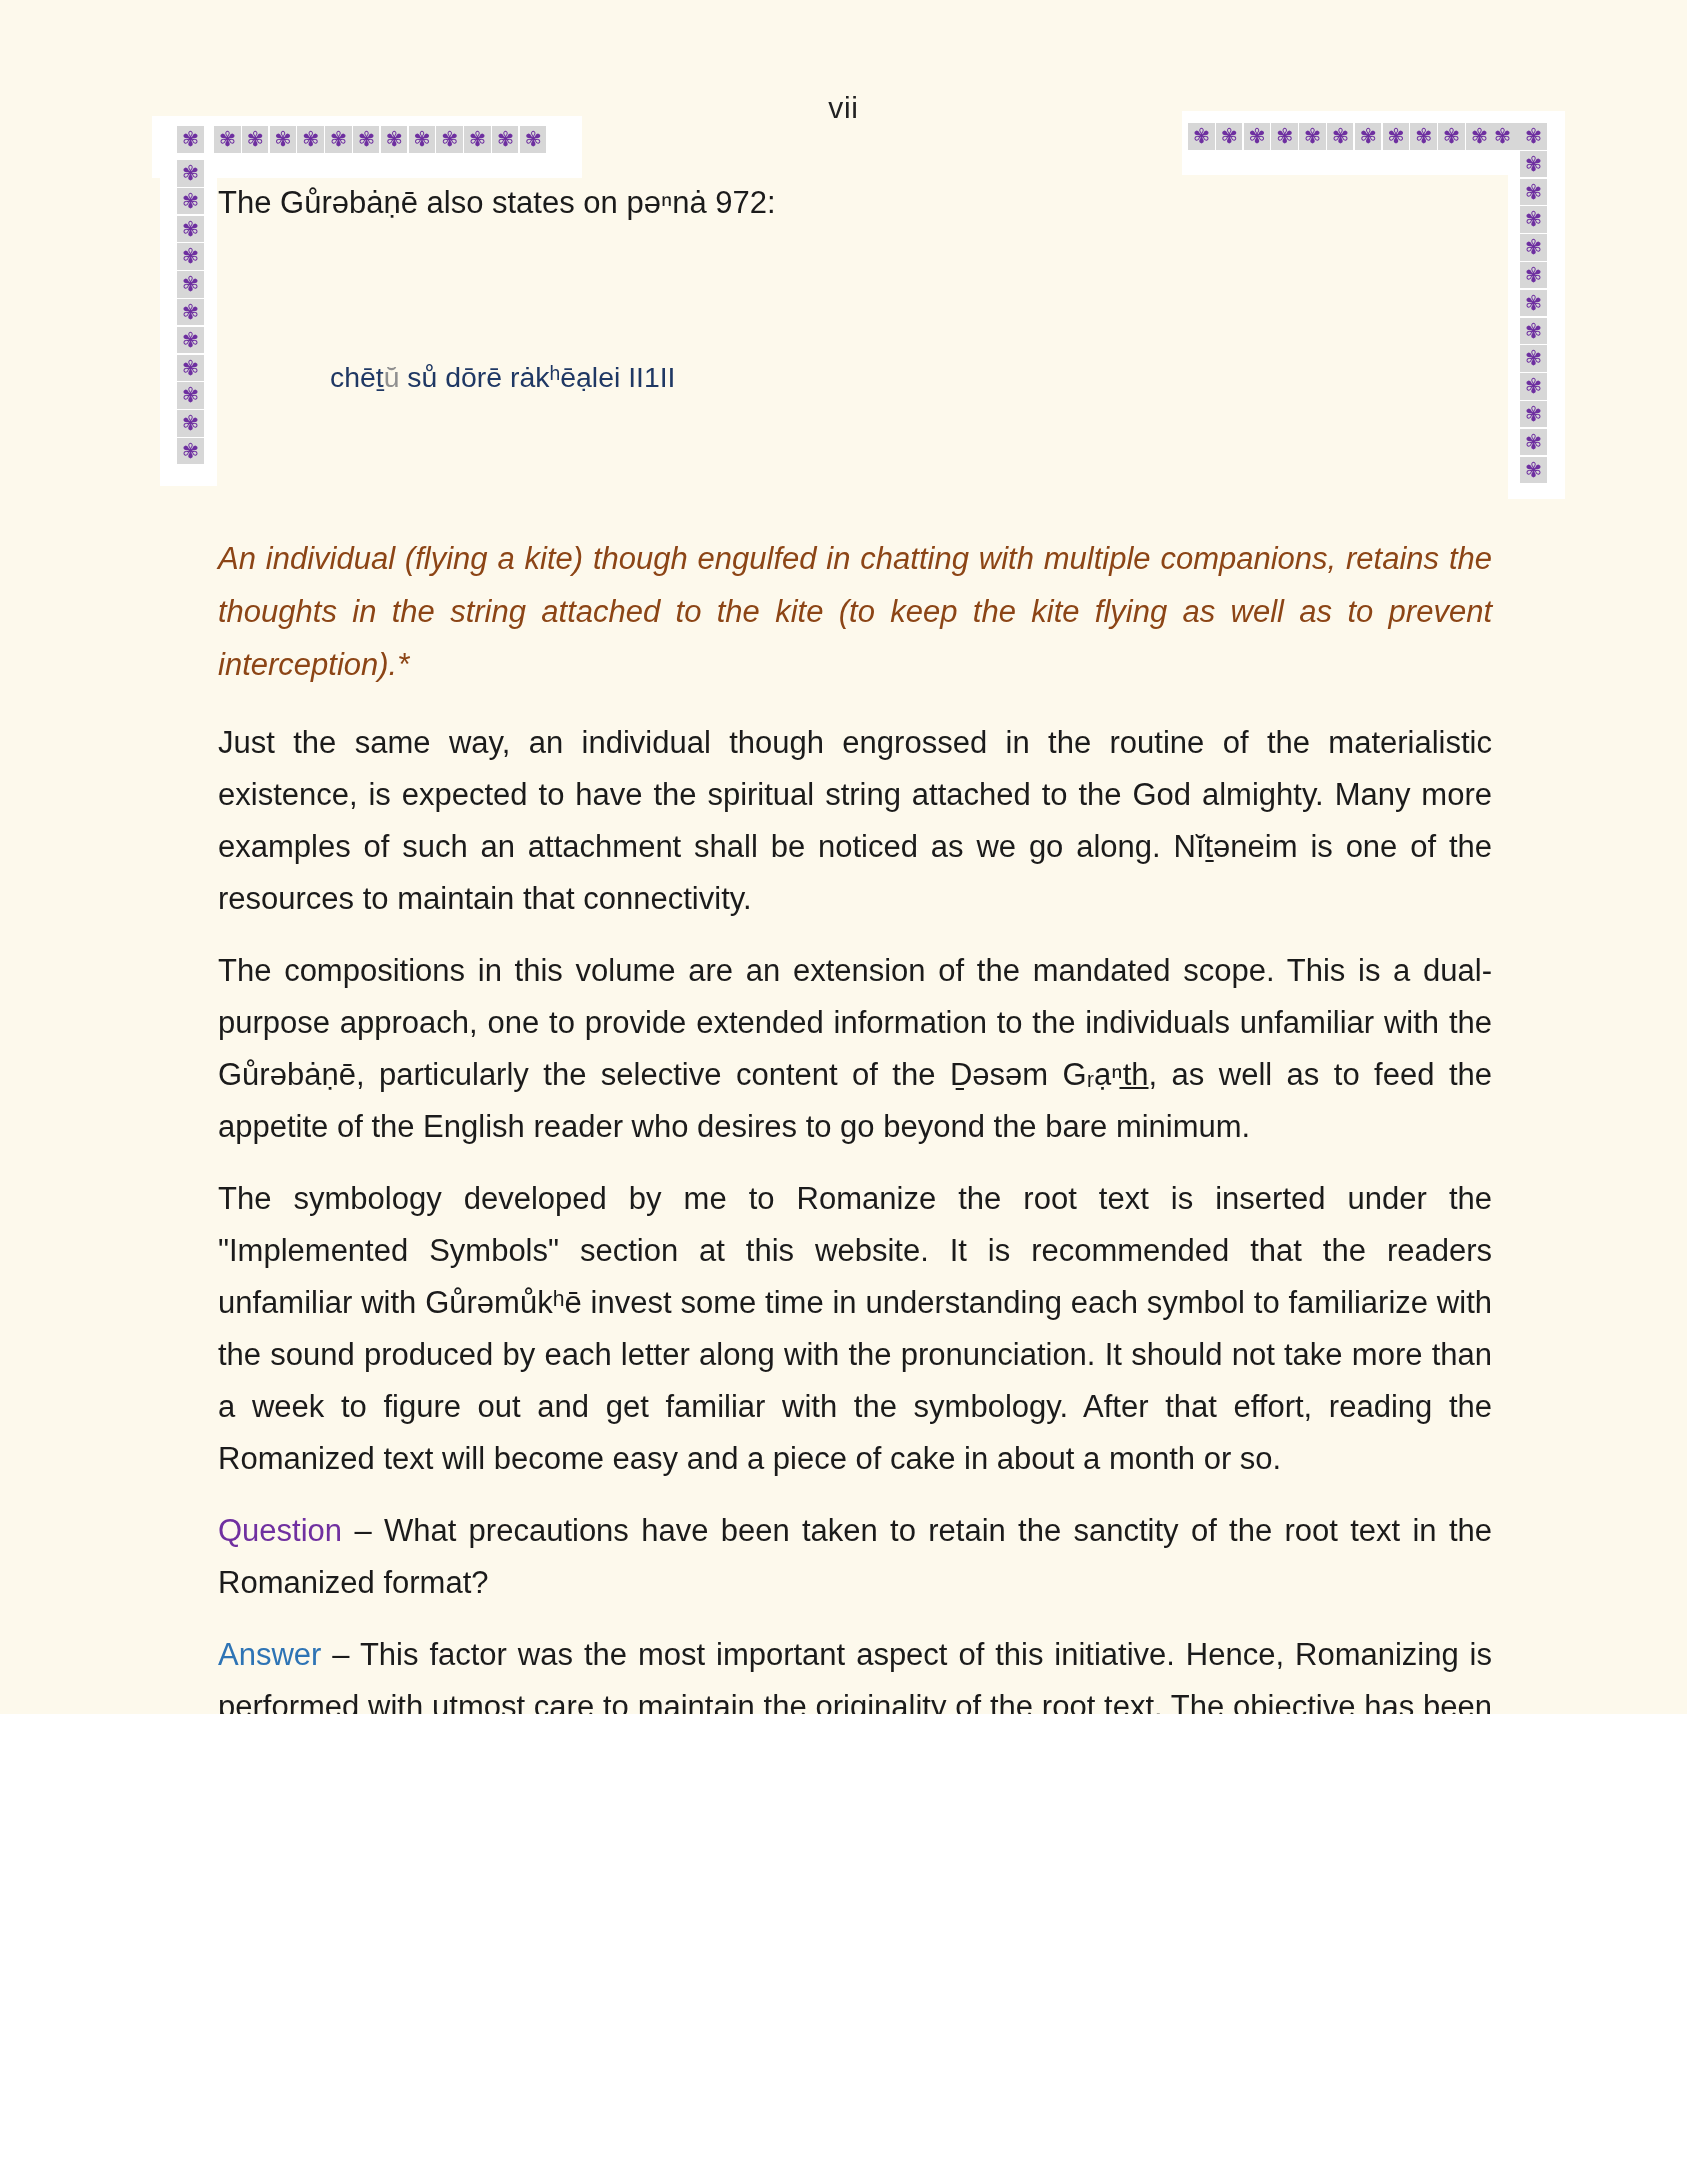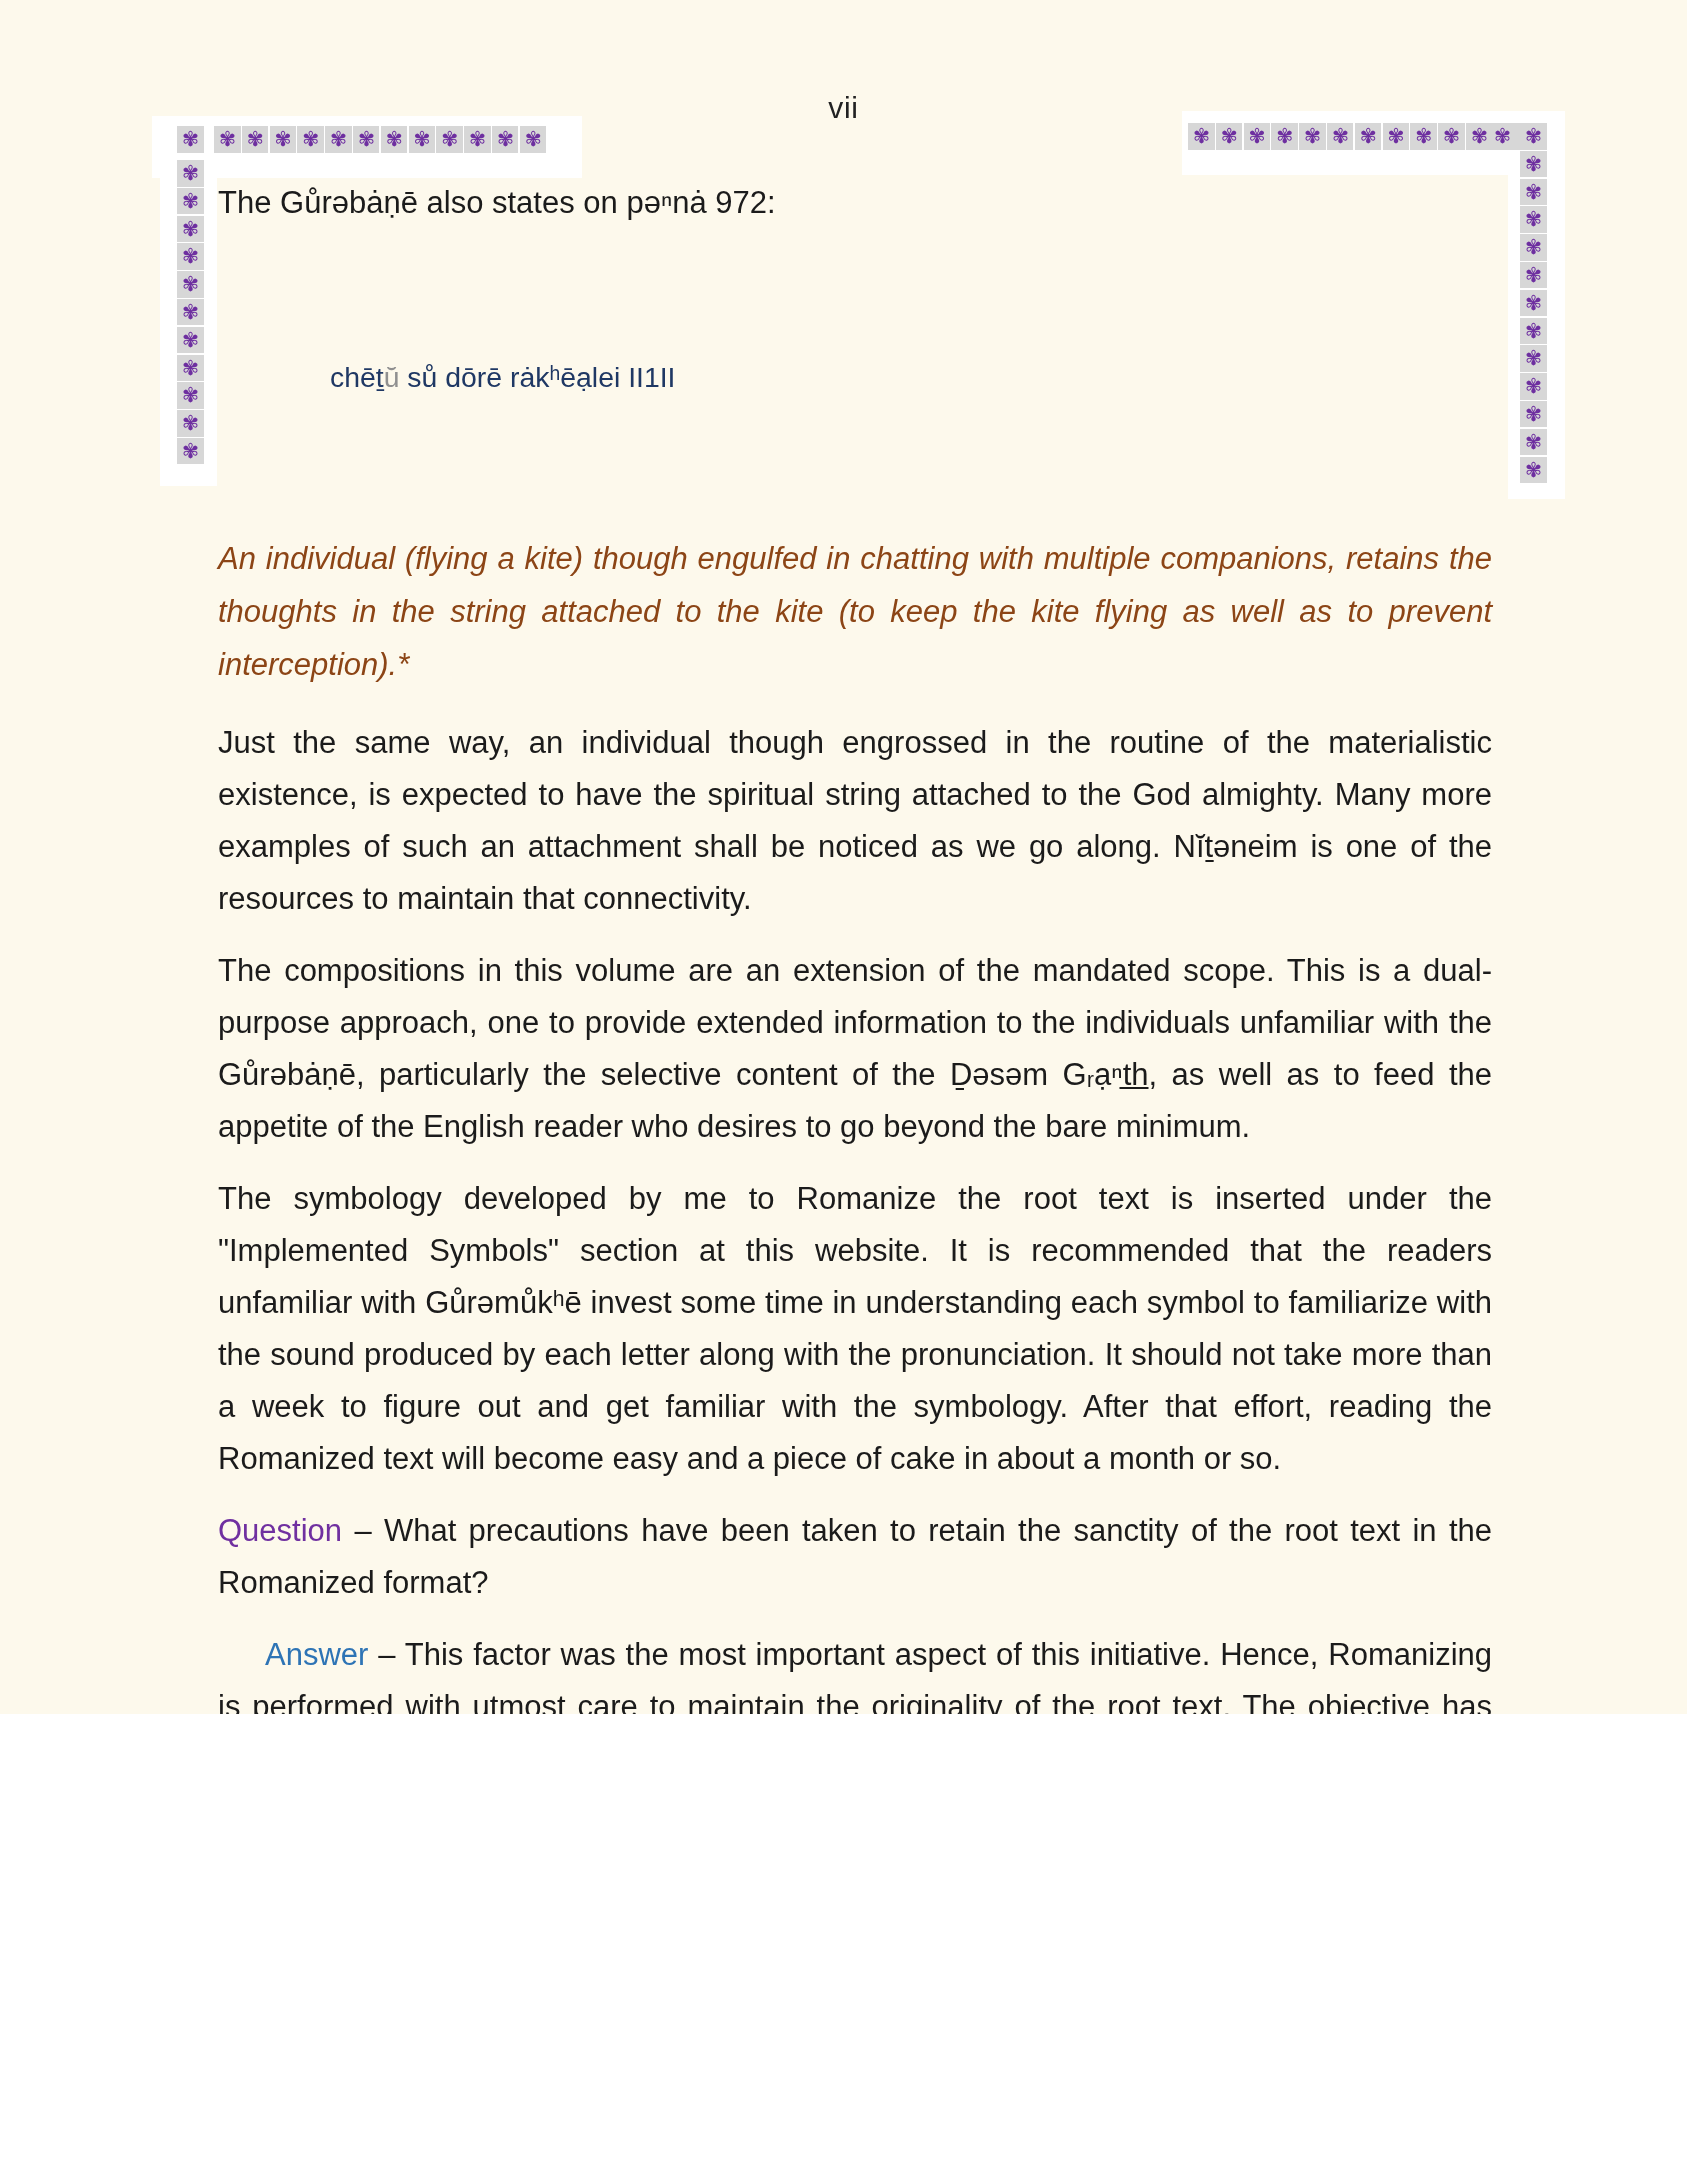--- a/index.html
+++ b/index.html
@@ -73,21 +73,21 @@
   .grey{color:var(--grey-letter);}
   .translation{
     font-style:italic;color:var(--translation-brown);
     font-size:31px;line-height:53px;text-align:justify;margin:0 0 26.5px 0;
   }
   .footnote{
     color:var(--footnote-green);font-size:23px;line-height:30px;margin:0 0 29px 0;
   }
   .footnote .star{font-size:32px;vertical-align:-2.6px;margin-right:1.3px;}
   .qlabel{color:var(--question-purple);}
-  .alabel{color:var(--answer-blue);margin-left:47px;}
+  .alabel{color:var(--answer-blue);}
 </style>
 </head>
 <body>
 
 <div class="page">
 
   <div class="pagenum">vii</div>
 
   <div class="band band-tl-h"></div>
   <div class="band band-tl-v"></div>

